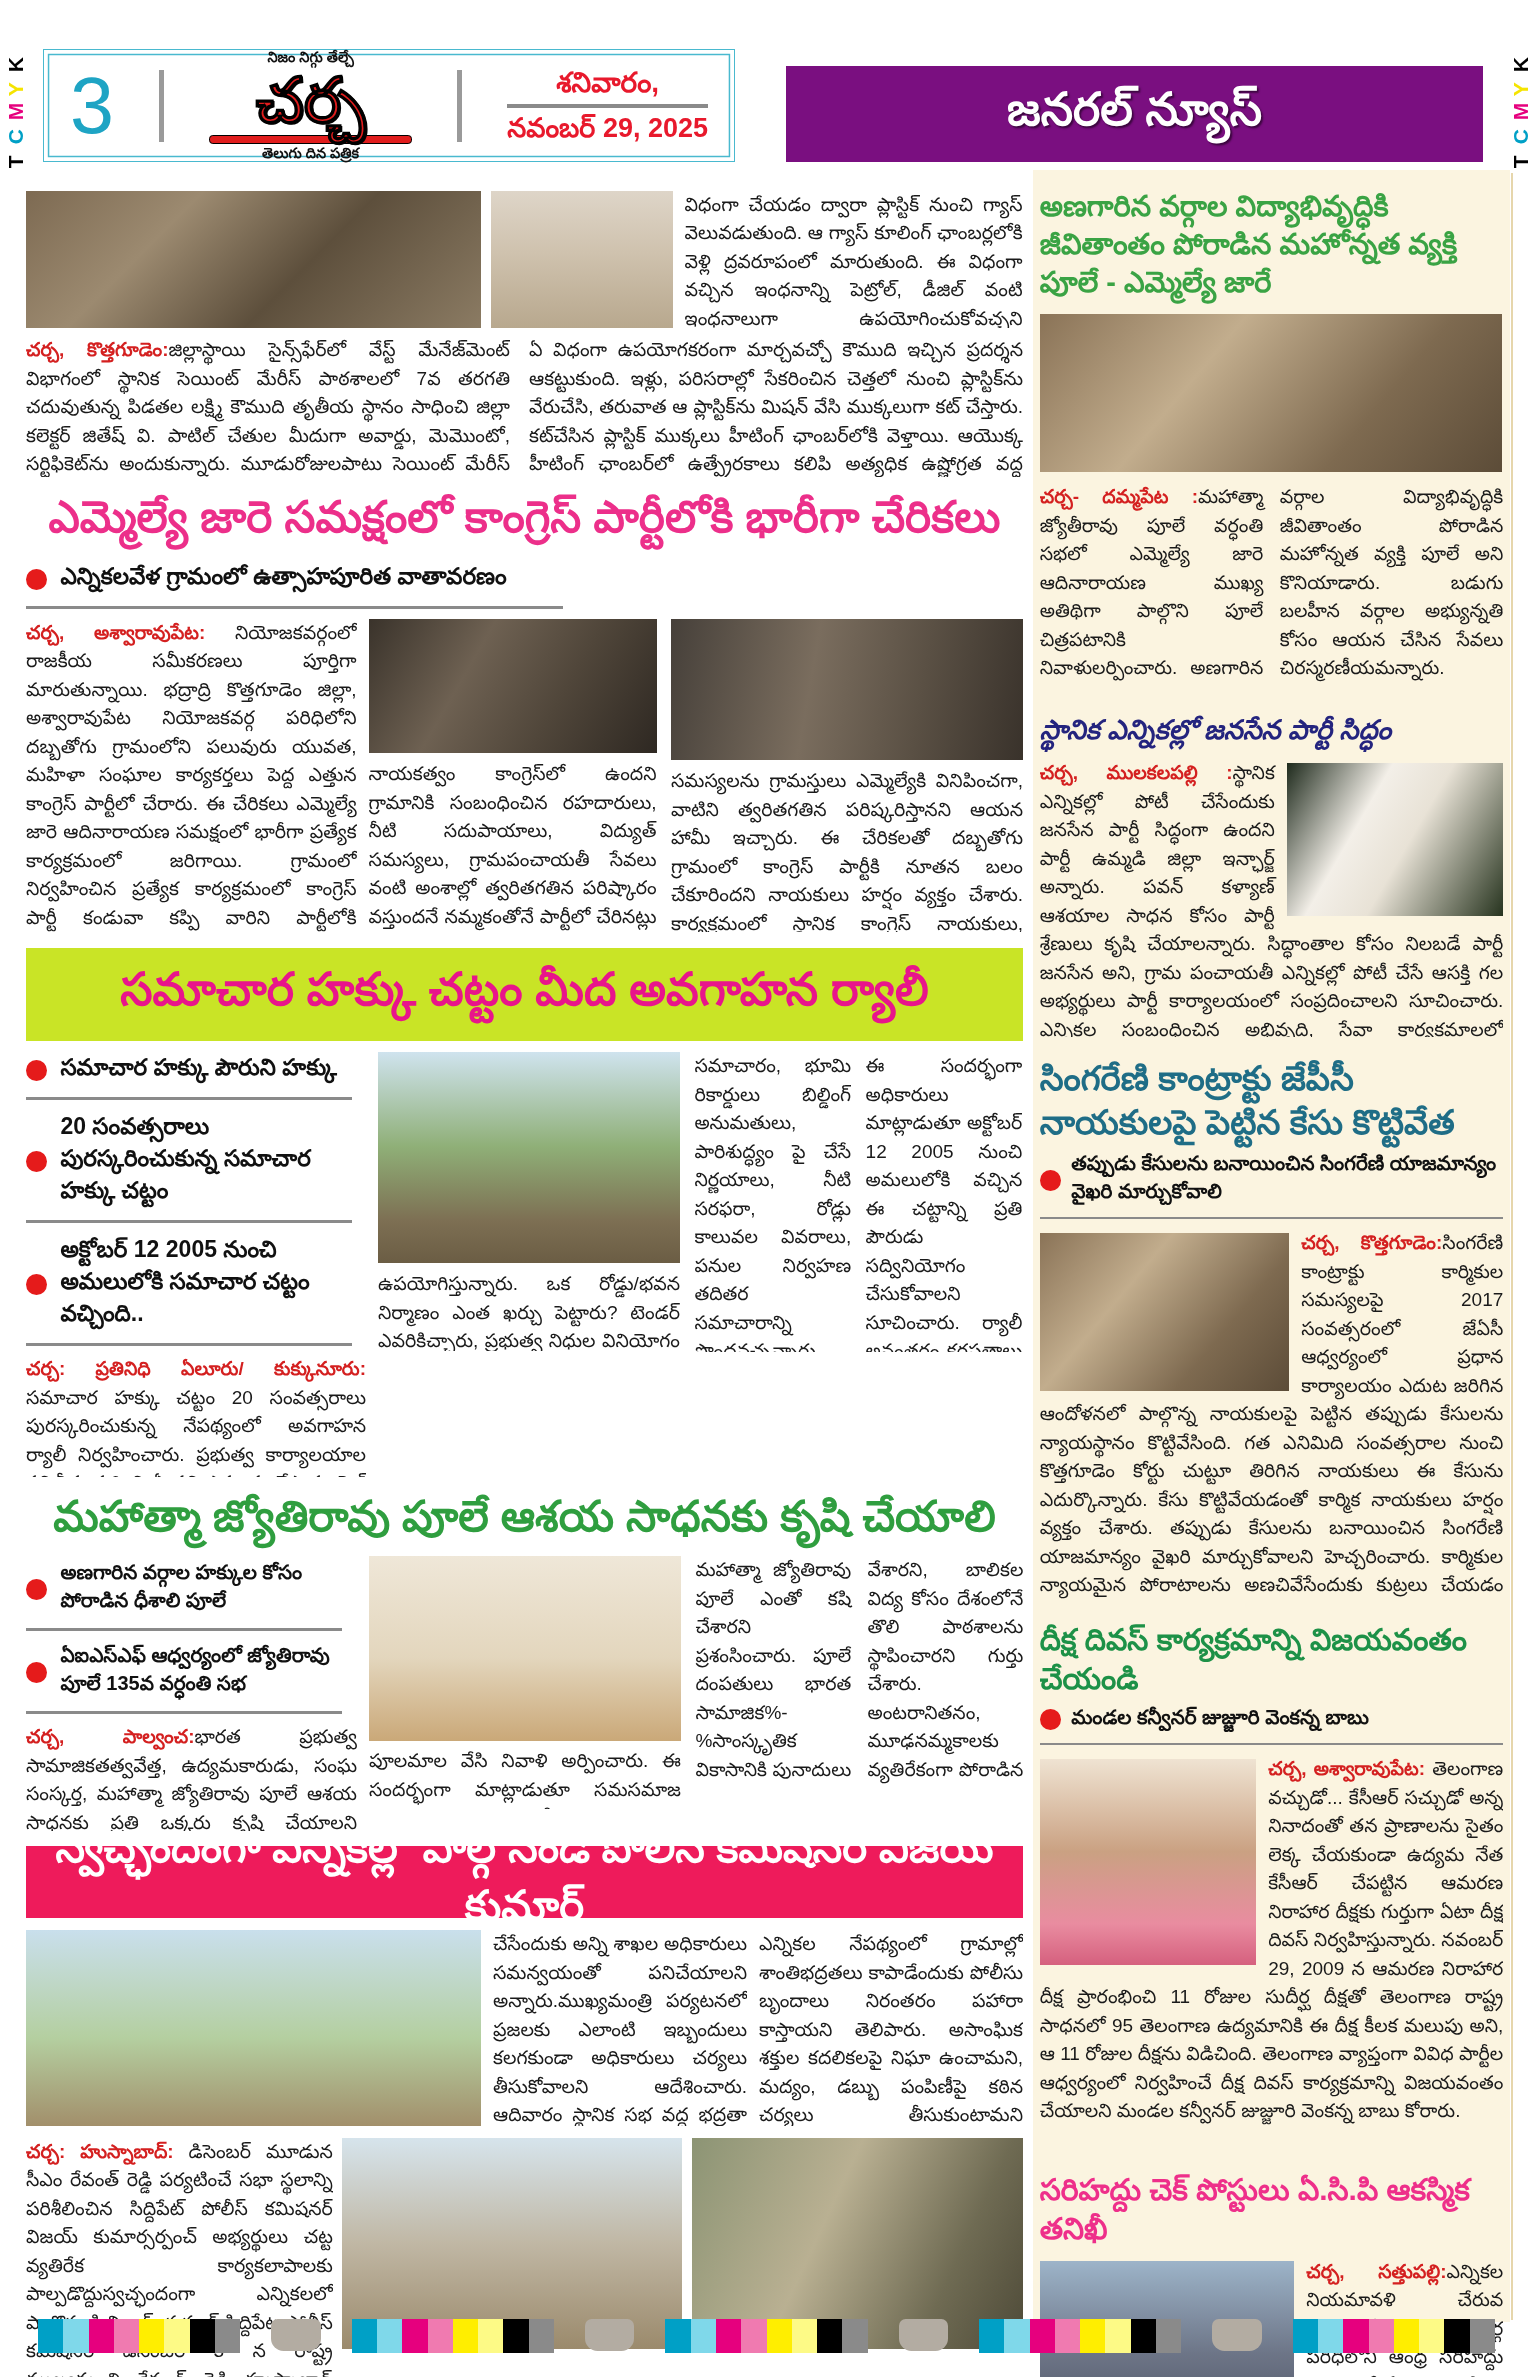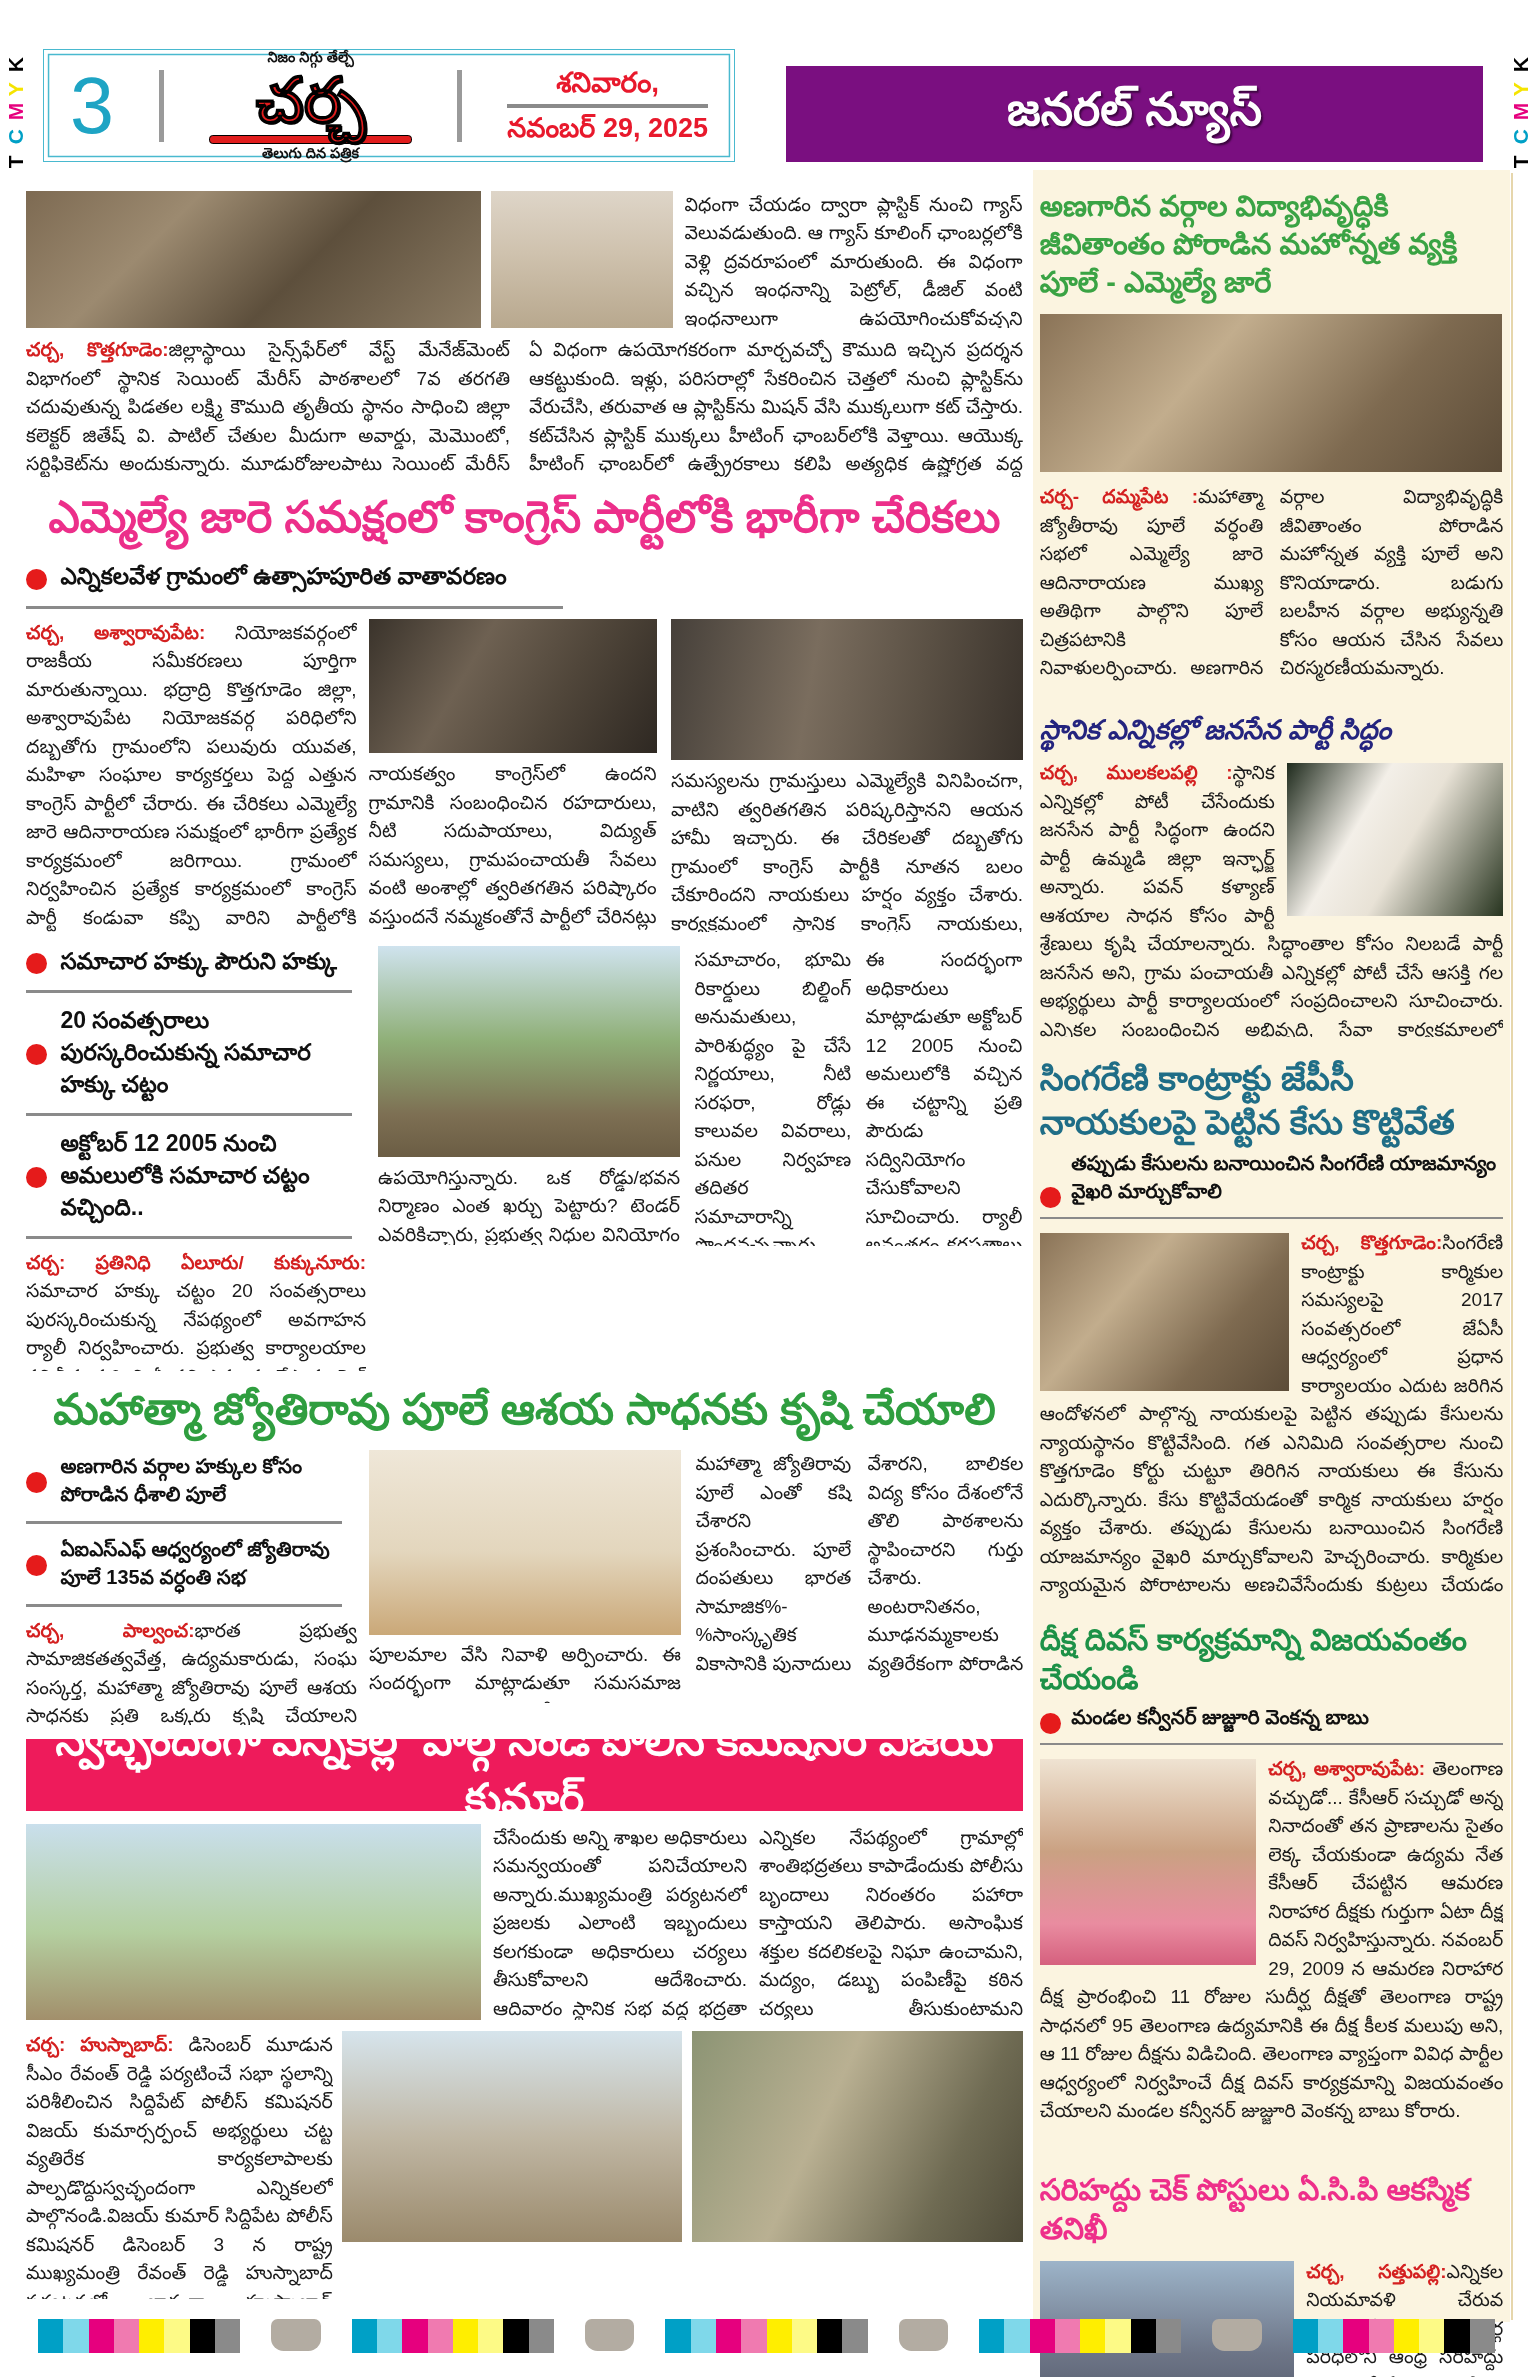--- a/index.html
+++ b/index.html
@@ -70,21 +70,21 @@
   .g-flag{background:linear-gradient(120deg,#1e2a1c 0%,#f3efe8 35%,#e8e2d6 55%,#27341f 100%);}
   .g-portrait{background:linear-gradient(180deg,#efe3d2 0%,#caa182 45%,#e98ca0 80%,#d5607e 100%);}
   .g-checkpost{background:linear-gradient(180deg,#9db4c9 0%,#6d7587 45%,#3f4352 100%);}
   
   .sb-headline{font-weight:bold;line-height:1.3;}
   .sb1{color:#3aa344;font-size:29px;margin:4.8px 0 12.5px;}
   .sb2{color:#24247e;font-size:27px;margin:16.3px 0 11.5px;font-style:italic;}
   .sb3{color:#1f6d86;font-size:34px;margin:19px 0 7.7px;}
   .sb4{color:#1d9147;font-size:30px;margin:17px 0 7.7px;}
   .sb5{color:#ee2f8a;font-size:30px;margin:17px 0 9.6px;}
-  .sb-kicker{display:flex;align-items:flex-end;gap:10.5px;border-bottom:2.9px solid #8a8a8a;
+  .sb-kicker{display:flex;align-items:center;gap:10.5px;border-bottom:2.9px solid #8a8a8a;
              padding-bottom:8.6px;margin:3.8px 0 10.5px;}
   .sb-kicker .kicker-text{font-size:20px;}
   .sb-body{font-size:19px;line-height:1.5;text-align:justify;overflow:hidden;}
   .two-cols{column-count:2;column-gap:16.3px;}
   .fl{float:left;margin:3.8px 12.5px 4.8px 0;}
   .fr{float:right;margin:3.8px 0 4.8px 12.5px;}
   
   .colorbars{position:absolute;left:38px;top:2319px;width:1457px;height:35px;
              display:flex;align-items:flex-start;gap:0;}
   .swatch{width:27px;height:34px;}
@@ -157,20 +157,21 @@
           <p class="body-text" style="width:288px;height:173px;margin:7.7px 0 0;">నాయకత్వం కాంగ్రెస్‌లో ఉందని గ్రామానికి సంబంధించిన రహదారులు, నీటి సదుపాయాలు, విద్యుత్ సమస్యలు, గ్రామపంచాయతీ సేవలు వంటి అంశాల్లో త్వరితగతిన పరిష్కారం వస్తుందనే నమ్మకంతోనే పార్టీలో చేరినట్లు నూతనంగా చేరిన వారు తెలిపారు. గ్రామ అభివృద్ధికి కృషి చేస్తామని వారు పేర్కొన్నారు.</p>
         </div>
         <div style="width:352px;margin-left:2.4px;">
           <div class="ph g-crowd2" style="width:352px;height:141px;"></div>
           <p class="body-text" style="width:352px;height:165px;margin:7.7px 0 0;">సమస్యలను గ్రామస్తులు ఎమ్మెల్యేకి వినిపించగా, వాటిని త్వరితగతిన పరిష్కరిస్తానని ఆయన హామీ ఇచ్చారు. ఈ చేరికలతో దబ్బతోగు గ్రామంలో కాంగ్రెస్ పార్టీకి నూతన బలం చేకూరిందని నాయకులు హర్షం వ్యక్తం చేశారు. కార్యక్రమంలో స్థానిక కాంగ్రెస్ నాయకులు, కార్యకర్తలు పాల్గొన్నారు.</p>
         </div>
       </div>
     </div>
 
     <div>
+      <div class="banner-headline hl-a3">సమాచార హక్కు చట్టం మీద అవగాహన ర్యాలీ</div>
       <div class="row" style="margin-top:11.5px;gap:12px;">
         <div style="width:340px;">
           <div class="kicker" style="width:326px;margin-top:1.9px;">
             <span class="dot"></span>
             <span class="kicker-text">సమాచార హక్కు పౌరుని హక్కు</span>
           </div>
           <div class="kicker" style="width:326px;">
             <span class="dot"></span>
             <span class="kicker-text">20 సంవత్సరాలు పురస్కరించుకున్న సమాచార హక్కు చట్టం</span>
           </div>

